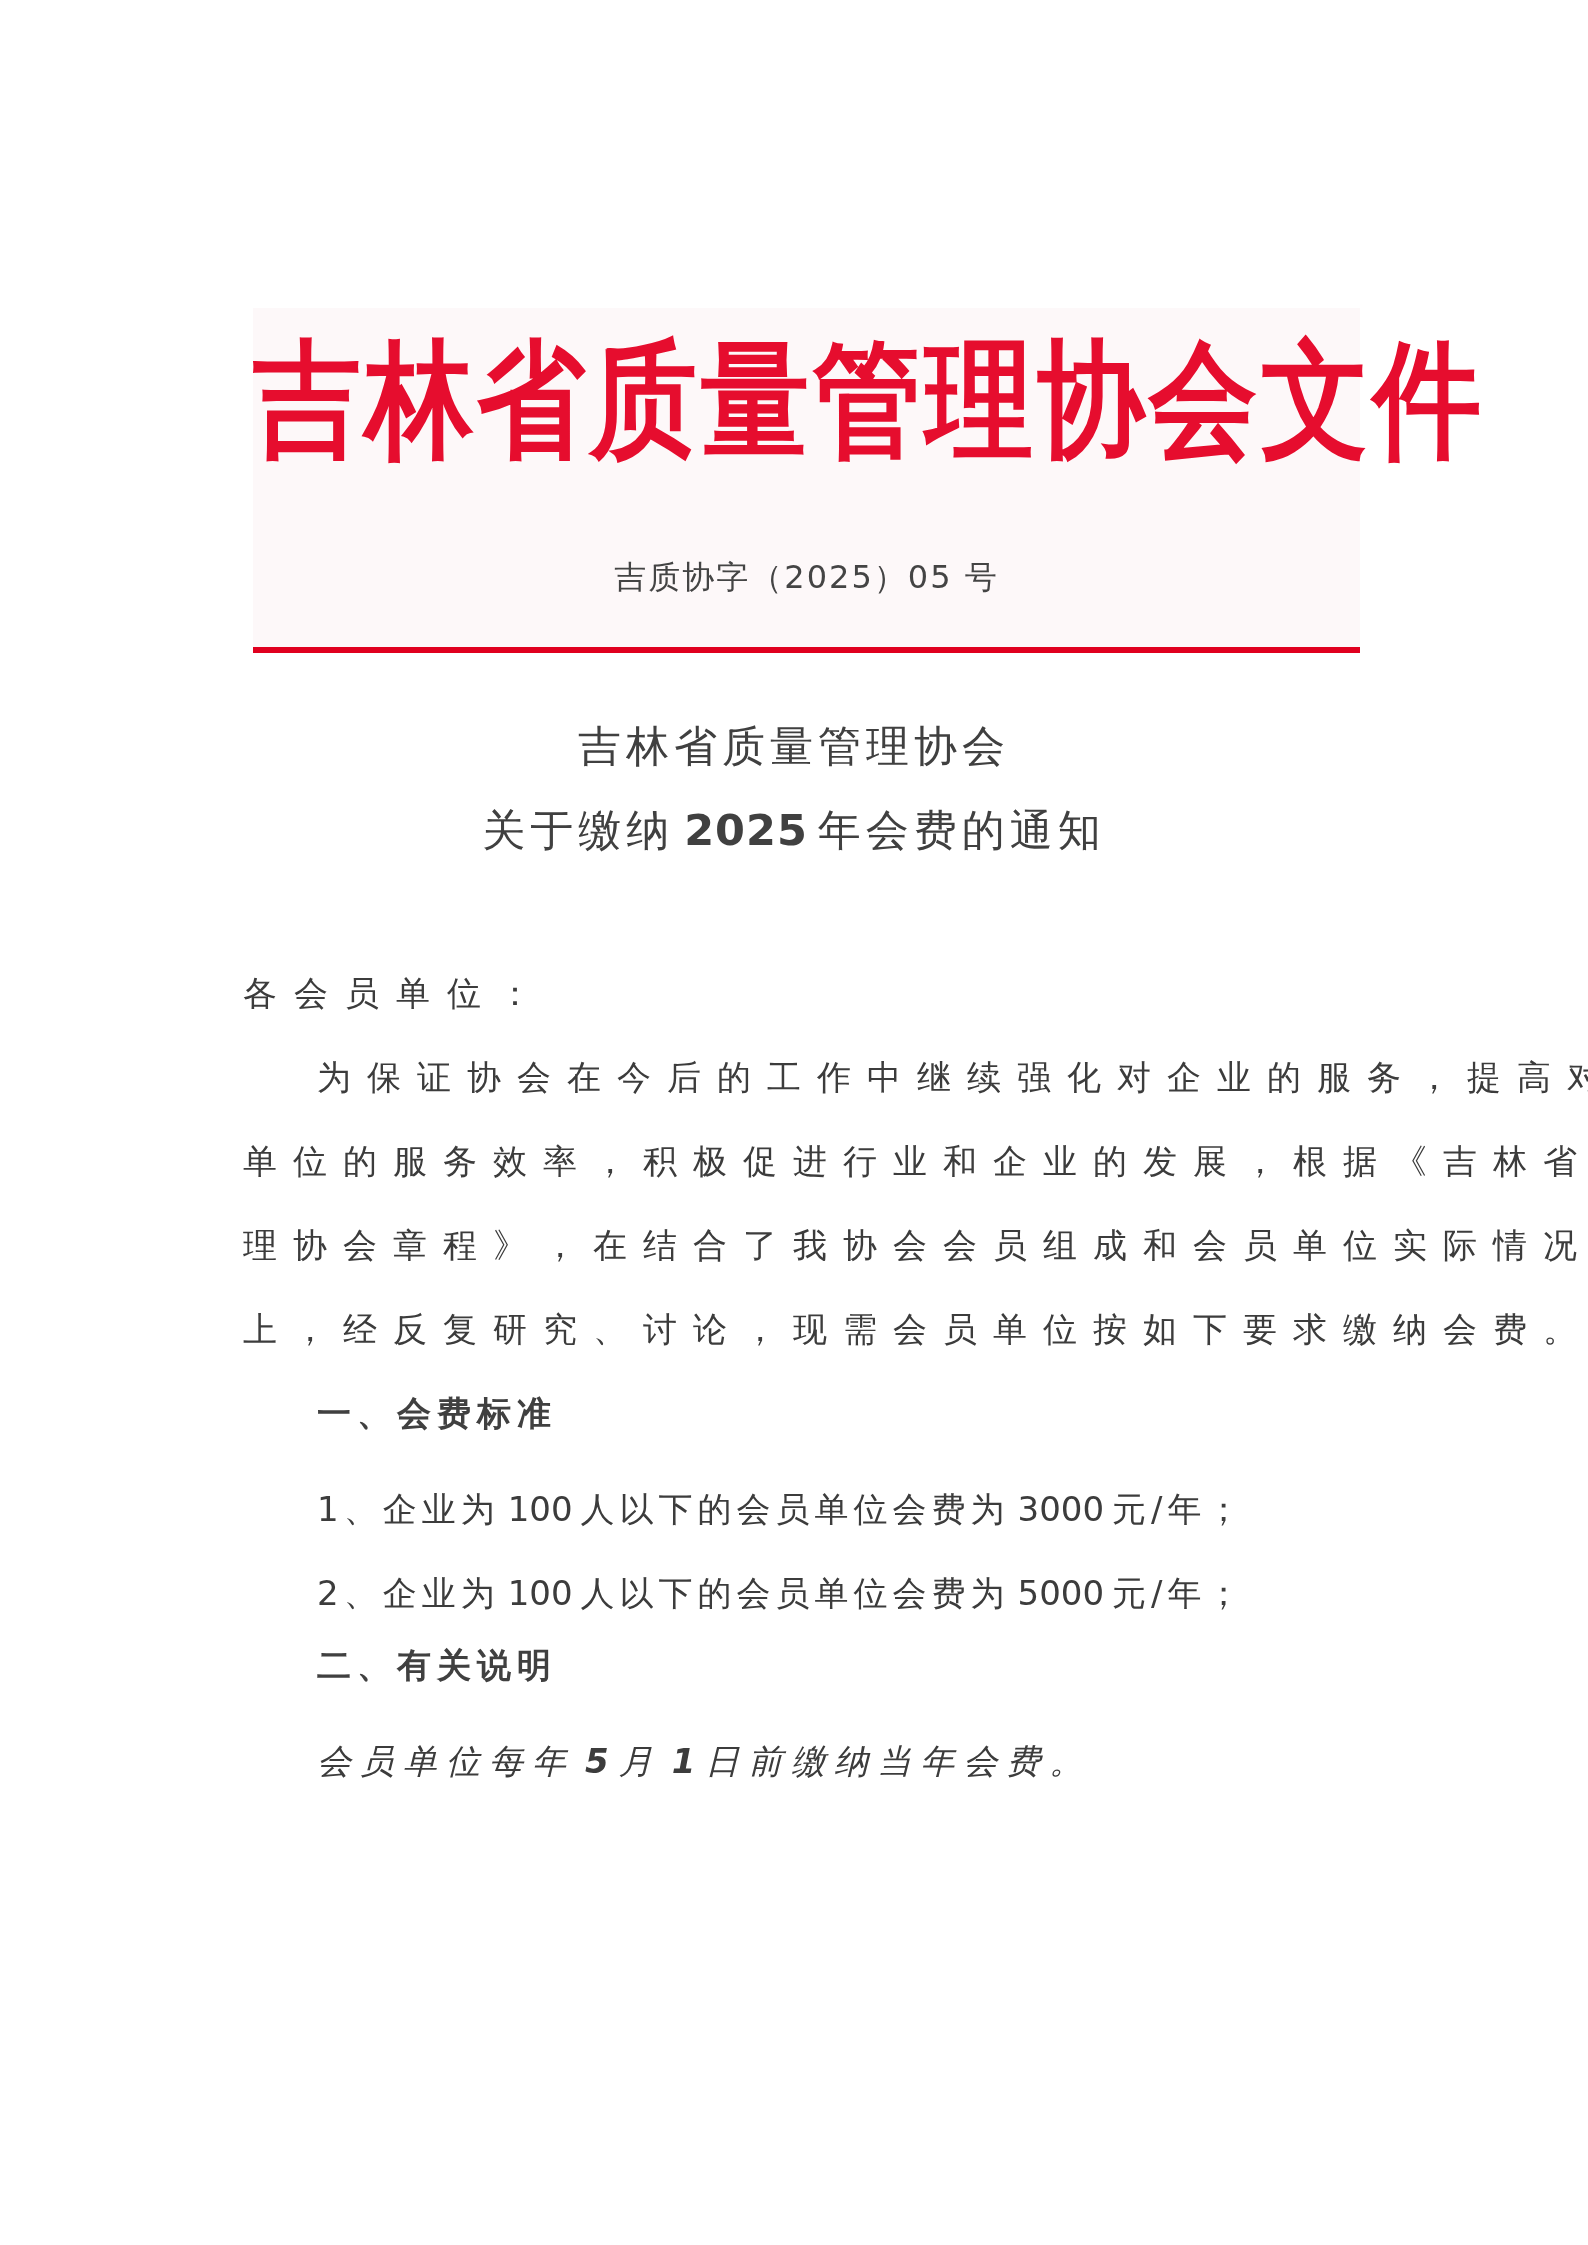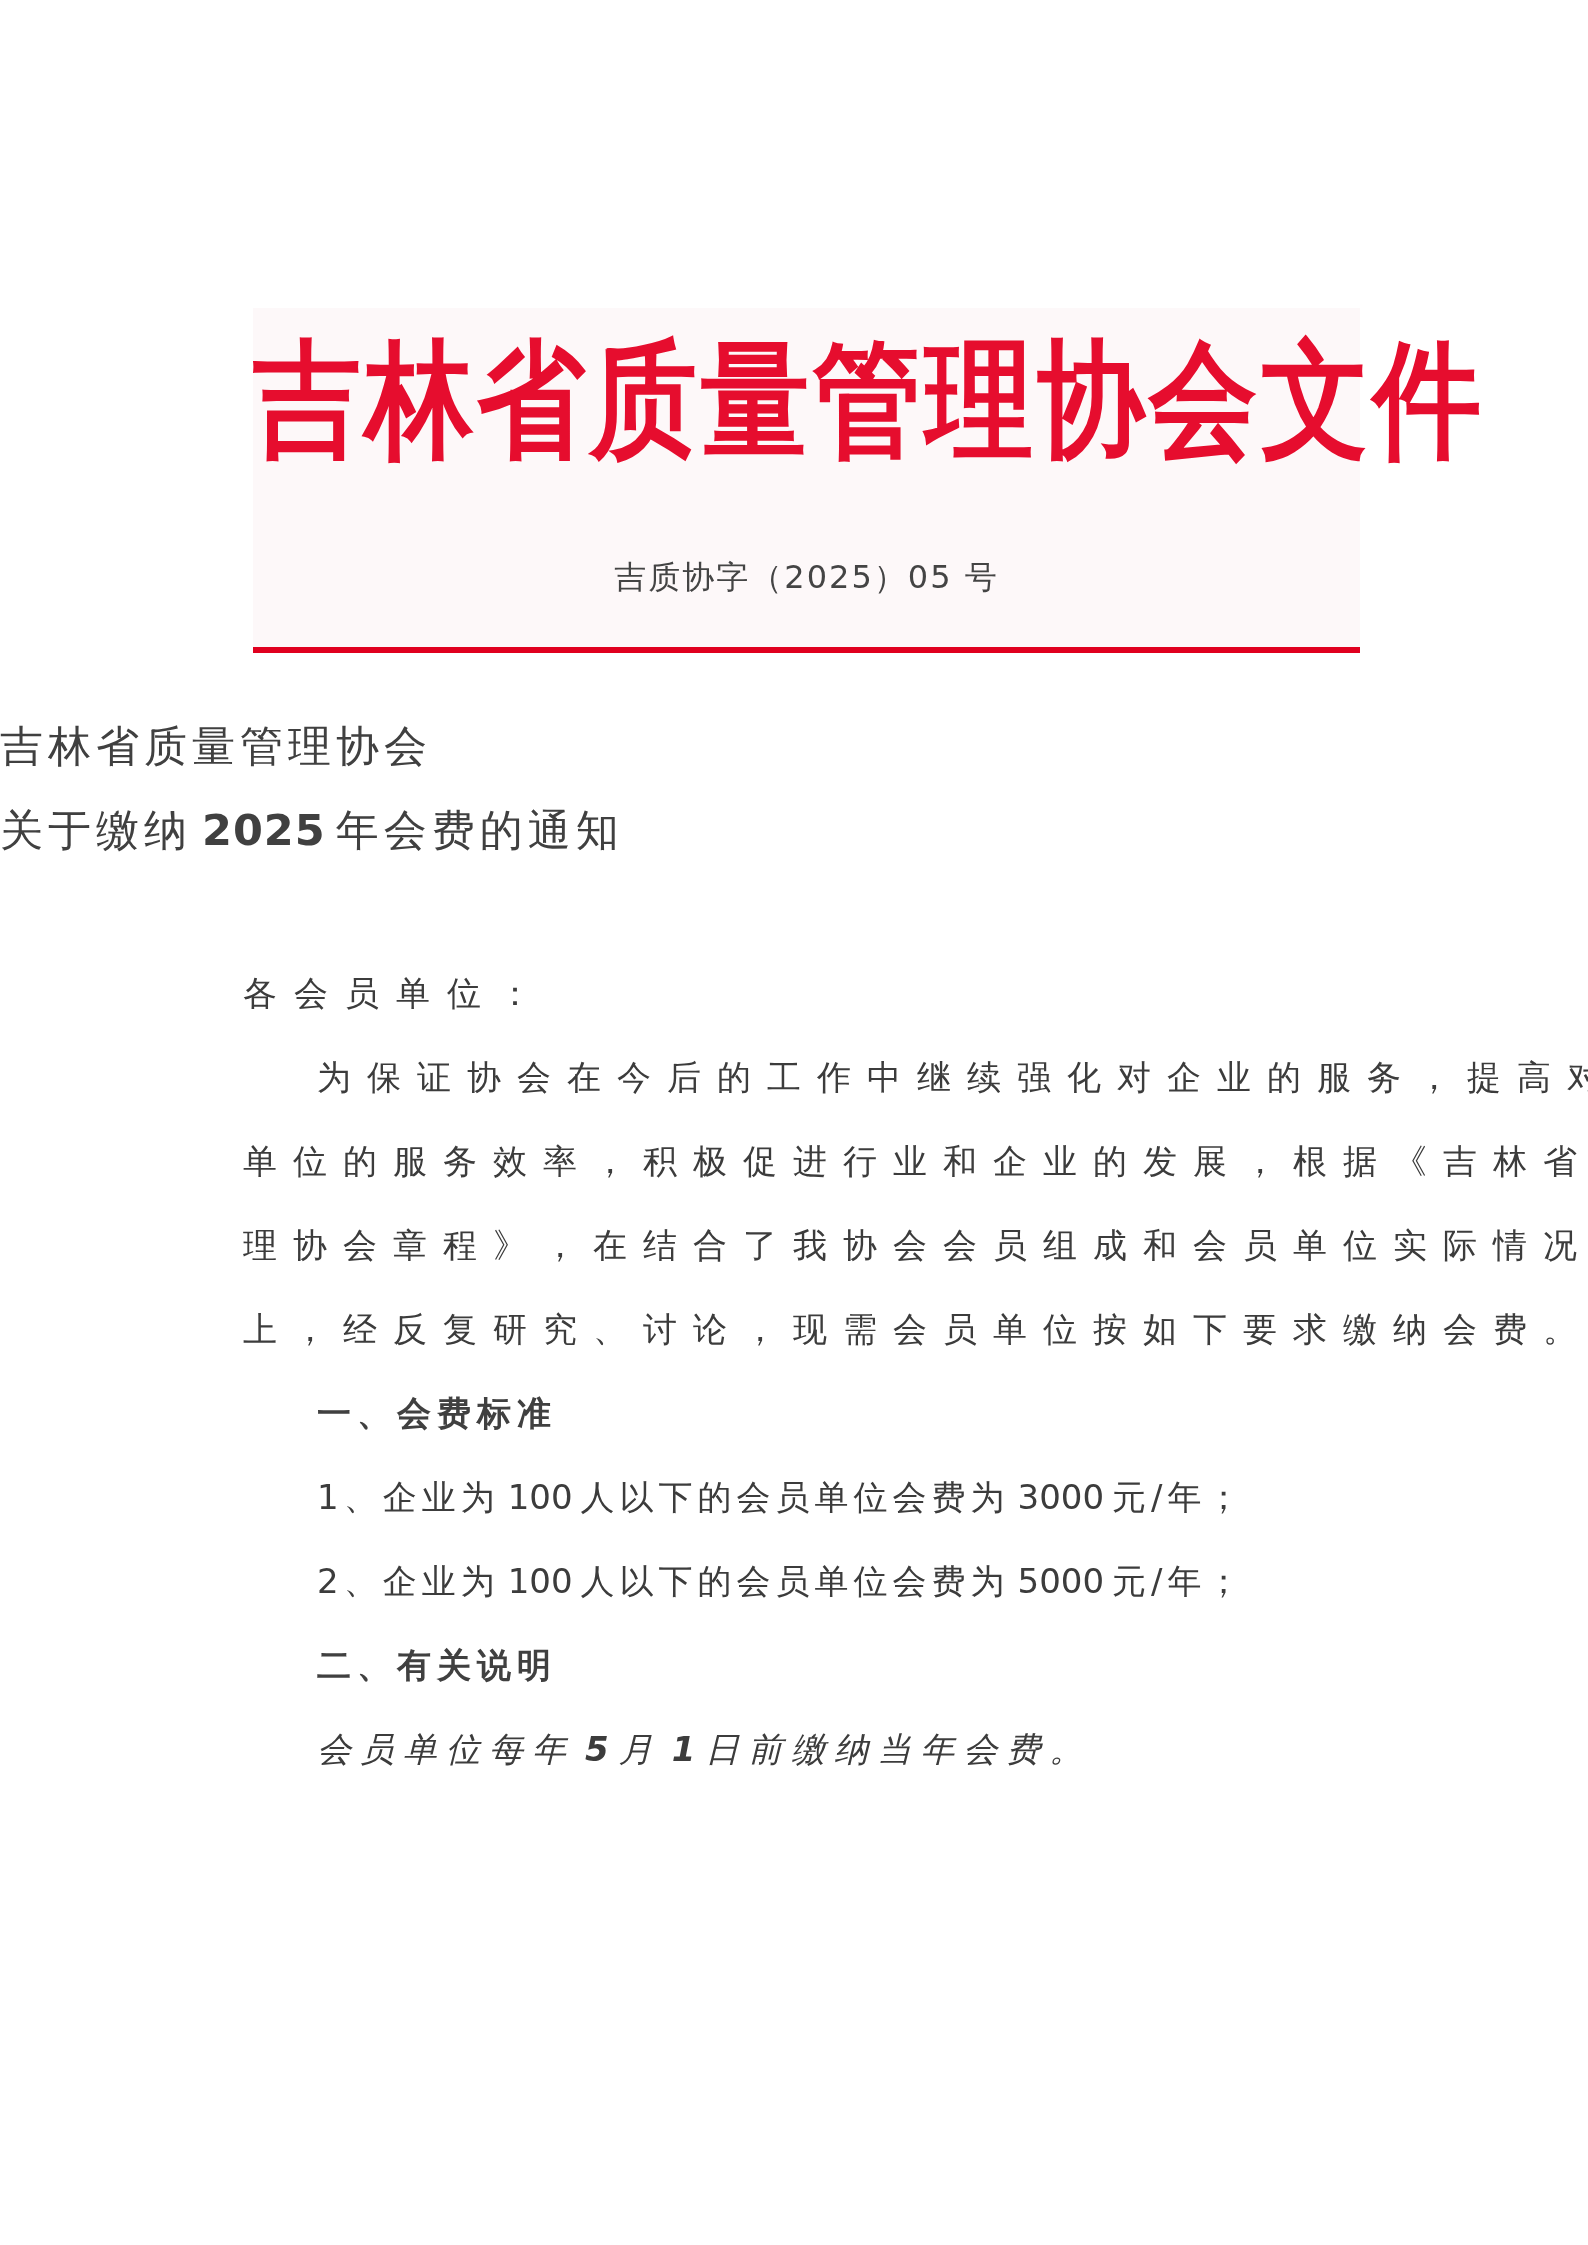--- a/index.html
+++ b/index.html
@@ -63,20 +63,21 @@
       left: 253px;
       top: 647px;
       width: 1107px;
       height: 6px;
       background: #e0001f;
     }
     .title-line {
       position: absolute;
       left: 0;
       width: 1588px;
+      text-align: center;
       font-size: 43px;
       line-height: 60px;
       color: #404040;
       letter-spacing: 5px;
       white-space: nowrap;
     }
     .title-line .num {
       font-weight: bold;
       letter-spacing: 1px;
       margin: 0 10px;
@@ -94,20 +95,21 @@
       white-space: nowrap;
     }
     .indent { left: 317px; }
     .section-heading {
       font-weight: bold;
       letter-spacing: 6px;
       color: #404040;
     }
     .list-line {
       letter-spacing: 5px;
+      margin-top: 12px;
     }
     .list-line .num, .body-line .num {
       letter-spacing: 0px;
       margin: 0 8px;
     }
     .note-line .num {
       font-weight: bold;
       margin: 0 10px;
     }
   </style>

